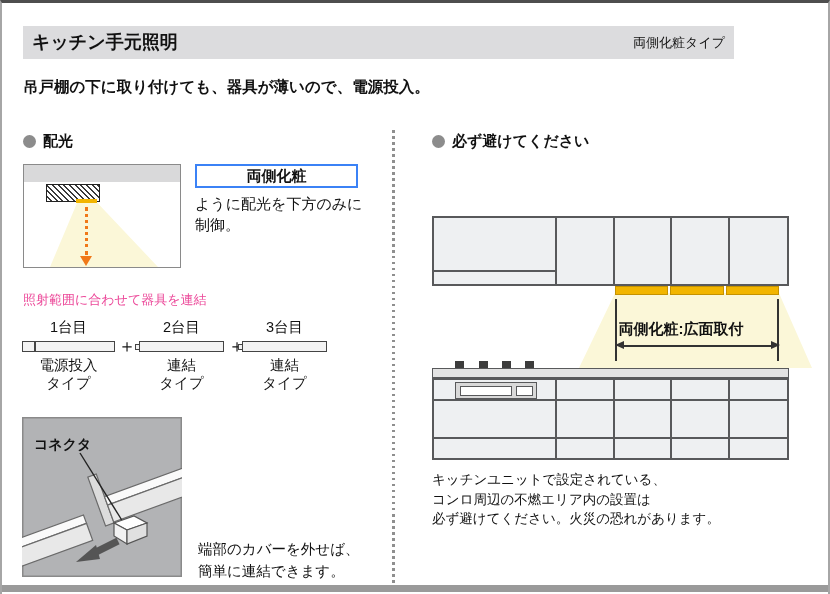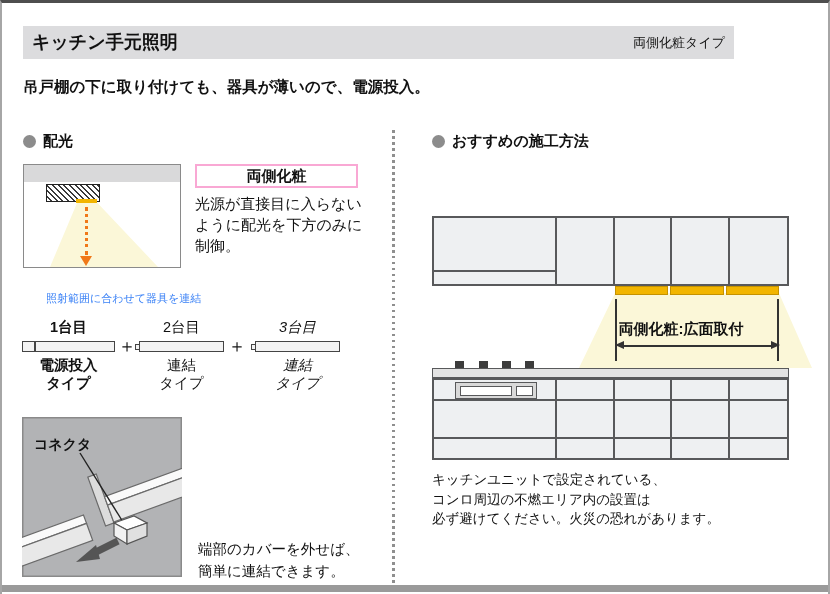--- a/index.html
+++ b/index.html
@@ -26,25 +26,25 @@
   .ceiling { position:absolute; left:0; top:0; width:100%; height:17px; background:#d9d9da; }
   .cone { position:absolute; left:26px; top:38px; width:108px; height:64px; background:#fbf7d8;
     clip-path:polygon(25% 0, 44% 0, 100% 100%, 0 100%); }
   .fixture { position:absolute; left:22px; top:19px; width:54px; height:18px; border:1.5px solid #222;
     background:repeating-linear-gradient(45deg,#fff 0 2.5px,#3a3a3a 2.5px 4px); }
   .glow-strip { position:absolute; left:52px; top:34px; width:21px; height:4px; background:#f2b500; }
   .beam-line { position:absolute; left:61px; top:42px; height:48px; width:0; border-left:3px dotted #f07818; }
   .beam-head { position:absolute; left:56px; top:91px; width:0; height:0;
     border-left:6.5px solid transparent; border-right:6.5px solid transparent; border-top:10px solid #f07818; }
   
-  .badge-box { position:absolute; left:193px; top:161px; width:163px; height:24px; border:2px solid #f9a8d4;
+  .badge-box { position:absolute; left:193px; top:161px; width:163px; height:24px; border:2px solid #3b82f6;
     text-align:center; line-height:20px; font-size:15px; font-weight:700; color:#111; }
   .desc { position:absolute; left:193px; top:190px; font-size:15px; line-height:21px; color:#111; }
   
-  .connect-heading { position:absolute; left:21px; top:288px; font-size:11px; color:#3b82f6;margin-left:23px; }
+  .connect-heading { position:absolute; left:21px; top:288px; font-size:13px; color:#ec4899; }
   .unit { position:absolute; top:315px; text-align:center; }
   .unit-label { font-size:14.5px; color:#111; }
   .bar { position:relative; margin-top:4px; height:11px; border:1.5px solid #444; background:#f3f3f3; }
   .bar-divider { position:absolute; left:11px; top:0; width:1.5px; height:100%; background:#444; }
   .bar-nub { position:absolute; left:-5px; top:2px; width:5px; height:6px; border:1px solid #444; background:#f3f3f3; }
   .unit-type { margin-top:4px; font-size:14.5px; line-height:18px; color:#111; }
   .plus { position:absolute; top:331px; width:22px; text-align:center; font-size:18px; color:#111; }
   
   .fig-connector { position:absolute; left:20px; top:414px; }
   .connector-caption { position:absolute; left:196px; top:535px; font-size:14.5px; line-height:22px; color:#111; }
@@ -93,28 +93,27 @@
     <div class="ceiling"></div>
     <div class="cone"></div>
     <div class="fixture"></div>
     <div class="glow-strip"></div>
     <div class="beam-line"></div>
     <div class="beam-head"></div>
   </div>
 
   <div class="badge-box">両側化粧</div>
   <div class="desc">
-    <div>光源が直接目に入らない</div>
     <div>ように配光を下方のみに</div>
     <div>制御。</div>
   </div>
 
   <div class="connect-heading">照射範囲に合わせて器具を連結</div>
 
-  <div class="unit" style="left:20px; width:93px;font-weight:bold;">
+  <div class="unit" style="left:20px; width:93px;">
     <div class="unit-label">1台目</div>
     <div class="bar">
       <div class="bar-divider"></div>
     </div>
     <div class="unit-type">
       <div>電源投入</div>
       <div>タイプ</div>
     </div>
   </div>
   <div class="plus" style="left:114px;">＋</div>
@@ -122,21 +121,21 @@
     <div class="unit-label">2台目</div>
     <div class="bar">
       <div class="bar-nub"></div>
     </div>
     <div class="unit-type">
       <div>連結</div>
       <div>タイプ</div>
     </div>
   </div>
   <div class="plus" style="left:224px;">＋</div>
-  <div class="unit" style="left:253px; width:85px;font-style:italic;">
+  <div class="unit" style="left:240px; width:85px;">
     <div class="unit-label">3台目</div>
     <div class="bar">
       <div class="bar-nub"></div>
     </div>
     <div class="unit-type">
       <div>連結</div>
       <div>タイプ</div>
     </div>
   </div>
 
@@ -162,21 +161,21 @@
     <text x="12" y="32" font-size="14" font-weight="700" fill="#111">コネクタ</text>
   </svg>
 
   <div class="connector-caption">
     <div>端部のカバーを外せば、</div>
     <div>簡単に連結できます。</div>
   </div>
 
   <div class="sec-head" style="left:430px; top:129px;">
     <span class="sec-dot"></span>
-    <span class="sec-label">おすすめの施工方法</span>
+    <span class="sec-label">必ず避けてください</span>
   </div>
 
   <div class="fig-kitchen">
     <div class="cone2"></div>
 
     <div class="upper-cab">
       <div class="vline" style="left:121px;"></div>
       <div class="vline" style="left:179px;"></div>
       <div class="vline" style="left:236px;"></div>
       <div class="vline" style="left:294px;"></div>

